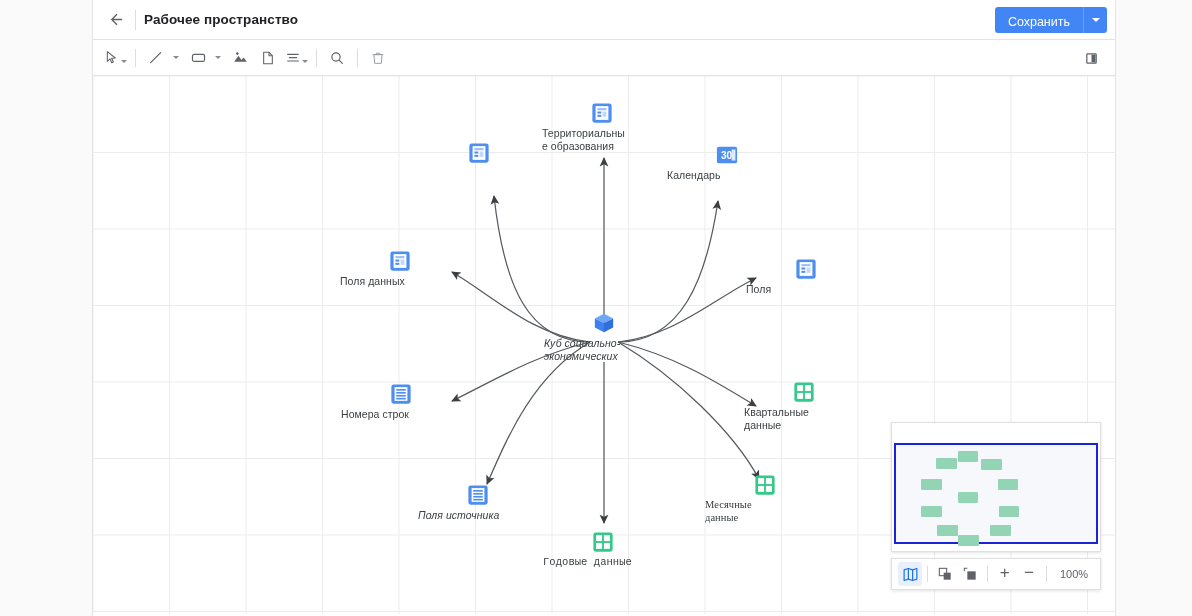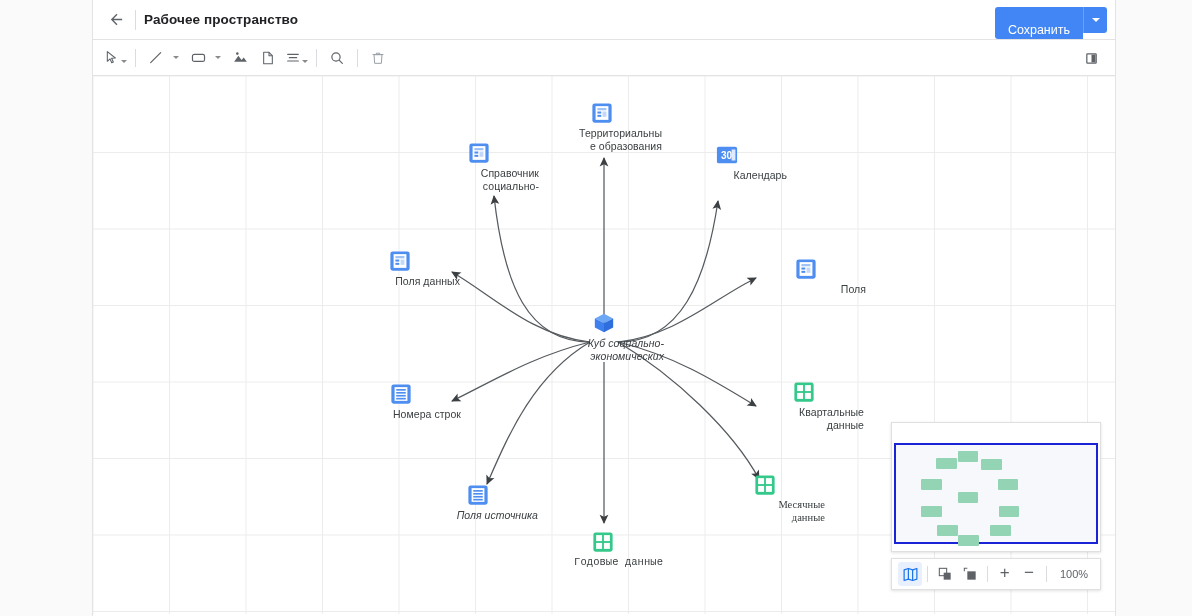--- a/index.html
+++ b/index.html
@@ -59,21 +59,21 @@
     height: 40px;
     display: flex; align-items: center;
   }
   .save-group { display: flex; align-items: stretch; height: 26px; }
   .save-btn {
     background: #4285f4;
     color: #ffffff;
     font-size: 12.5px;
     border: none;
     border-radius: 3px 0 0 3px;
-    padding: 16px 13px;
+    padding: 8px 13px;
     cursor: pointer;
     font-family: "Liberation Sans", sans-serif;
     white-space: nowrap;
   }
   .save-caret {
     background: #4285f4;
     border: none;
     border-left: 1px solid #6ba0f7;
     border-radius: 0 3px 3px 0;
     width: 24px;
@@ -131,21 +131,21 @@
     background-size: 76.5px 76.5px;
     background-position: -0.5px -0.5px;
   }
   .edges { position: absolute; left: 0; top: 0; width: 1022px; height: 538px; }
 
   
   .node {
     position: absolute;
     width: 120px;
     transform: translateX(-60px);
-    text-align: right;
+    text-align: left;
     cursor: pointer;
     user-select: none;
   }
   .node-icon {
     width: 22px; height: 22px;
     margin: 0 auto 3px auto;
     display: block;
   }
   .node-label {
     font-size: 10.5px;
@@ -357,22 +357,20 @@
           </div>
           <div class="node" style="left: 386px; top: 66px;">
             <svg class="node-icon" viewBox="0 0 24 24">
               <rect x="1.5" y="1.5" width="21" height="21" rx="2.5" fill="#4e8ef0"></rect>
               <rect x="5" y="4.5" width="14" height="15" fill="#ffffff"></rect>
               <rect x="7" y="6.6" width="9.8" height="2.4" fill="#4e8ef0" opacity=".55"></rect>
               <rect x="7" y="10.4" width="4.2" height="2.2" fill="#4e8ef0"></rect>
               <rect x="7" y="14" width="4.2" height="2.2" fill="#4e8ef0"></rect>
               <rect x="12.6" y="10.4" width="4.2" height="5.8" fill="#4e8ef0" opacity=".35"></rect>
             </svg>
-            <div class="node-label">Справочник
-социально-</div>
           </div>
           <div class="node" style="left: 307px; top: 174px;">
             <svg class="node-icon" viewBox="0 0 24 24">
               <rect x="1.5" y="1.5" width="21" height="21" rx="2.5" fill="#4e8ef0"></rect>
               <rect x="5" y="4.5" width="14" height="15" fill="#ffffff"></rect>
               <rect x="7" y="6.6" width="9.8" height="2.4" fill="#4e8ef0" opacity=".55"></rect>
               <rect x="7" y="10.4" width="4.2" height="2.2" fill="#4e8ef0"></rect>
               <rect x="7" y="14" width="4.2" height="2.2" fill="#4e8ef0"></rect>
               <rect x="12.6" y="10.4" width="4.2" height="5.8" fill="#4e8ef0" opacity=".35"></rect>
             </svg>

